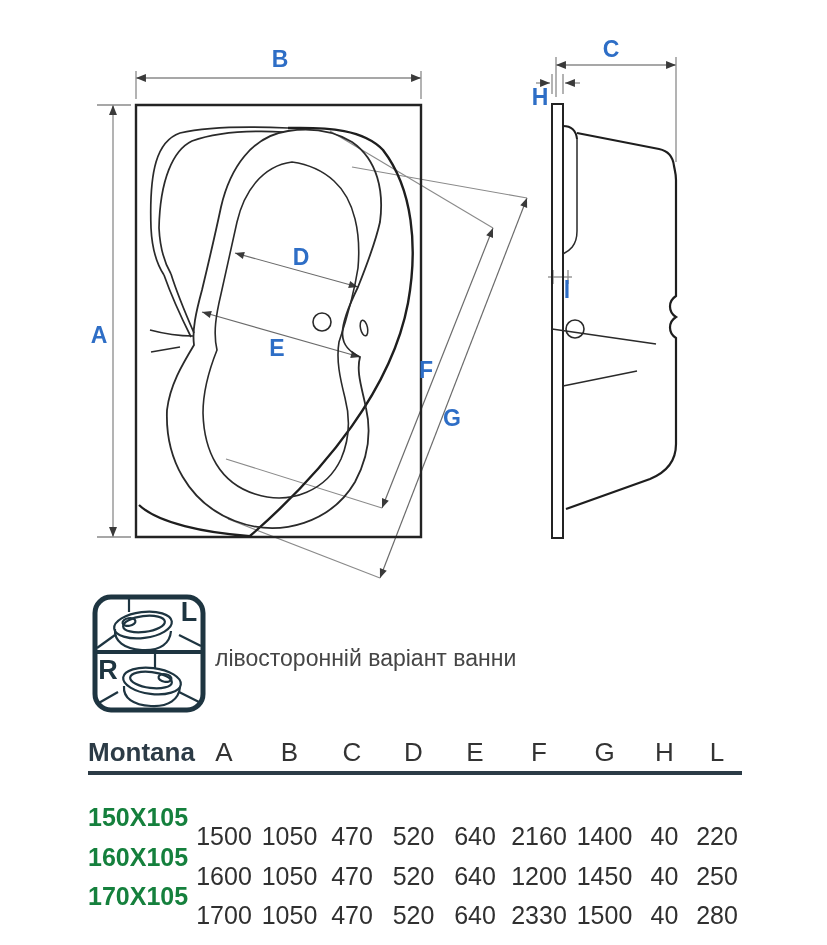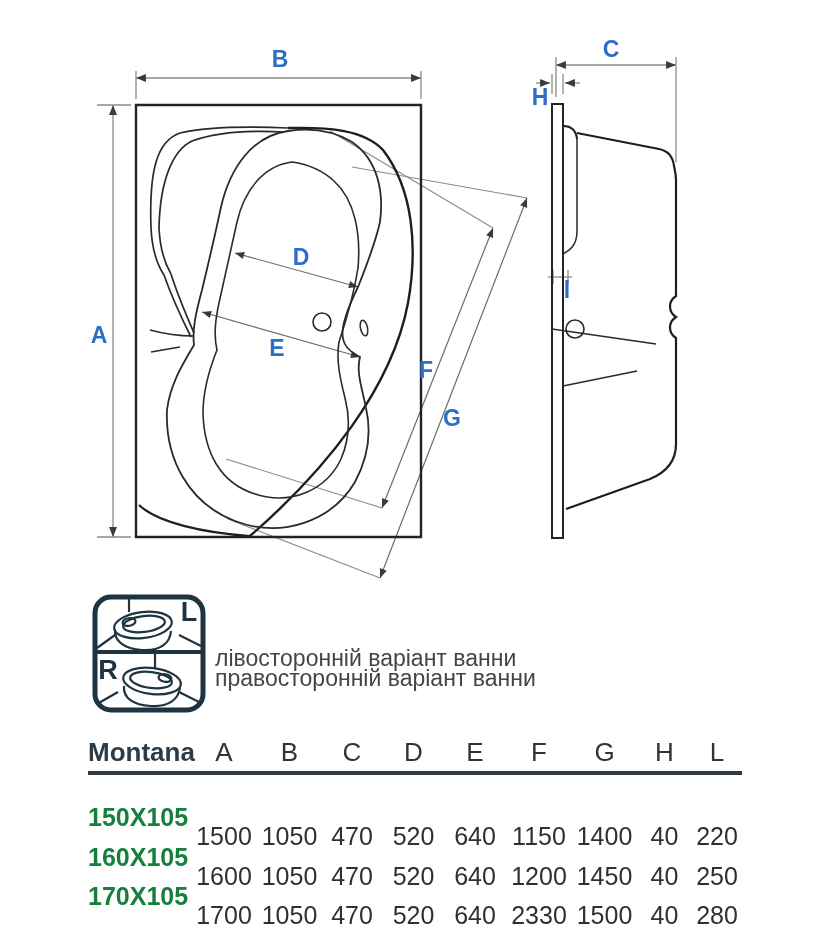--- a/index.html
+++ b/index.html
@@ -156,21 +156,20 @@
         <ellipse cx="61" cy="88" rx="29" ry="13" transform="rotate(7 61 88)"></ellipse>
         <ellipse cx="60" cy="87" rx="21" ry="8" transform="rotate(7 60 87)"></ellipse>
         <ellipse cx="74" cy="85" rx="6.5" ry="3.8" transform="rotate(10 74 85)"></ellipse>
         <path d="M33,93 C32,105 42,112 60,113 C78,114 88,106 89,94"></path>
       </g>
     </g>
   </svg>
   <span class="legend-letter" style="left:189px;top:612px">L</span>
   <span class="legend-letter" style="left:108px;top:670px">R</span>
   <span class="legend-text legend-text-1">лівосторонній варіант ванни</span>
-  <span class="legend-text legend-text-2">правосторонній варіант ванни</span>
 
   <div class="spec-table">
     <div class="trow thead-row">
       <div class="brand-cell">Montana</div>
       <div class="col-cell">A</div>
       <div class="col-cell">B</div>
       <div class="col-cell">C</div>
       <div class="col-cell">D</div>
       <div class="col-cell">E</div>
       <div class="col-cell">F</div>
@@ -180,21 +179,21 @@
     </div>
     <div class="table-rule"></div>
     <div class="tbody">
       <div class="trow">
         <div class="size-cell">150X105</div>
         <div class="val-cell">1500</div>
         <div class="val-cell">1050</div>
         <div class="val-cell">470</div>
         <div class="val-cell">520</div>
         <div class="val-cell">640</div>
-        <div class="val-cell">1150</div>
+        <div class="val-cell">2160</div>
         <div class="val-cell">1400</div>
         <div class="val-cell">40</div>
         <div class="val-cell">220</div>
       </div>
       <div class="trow">
         <div class="size-cell">160X105</div>
         <div class="val-cell">1600</div>
         <div class="val-cell">1050</div>
         <div class="val-cell">470</div>
         <div class="val-cell">520</div>

